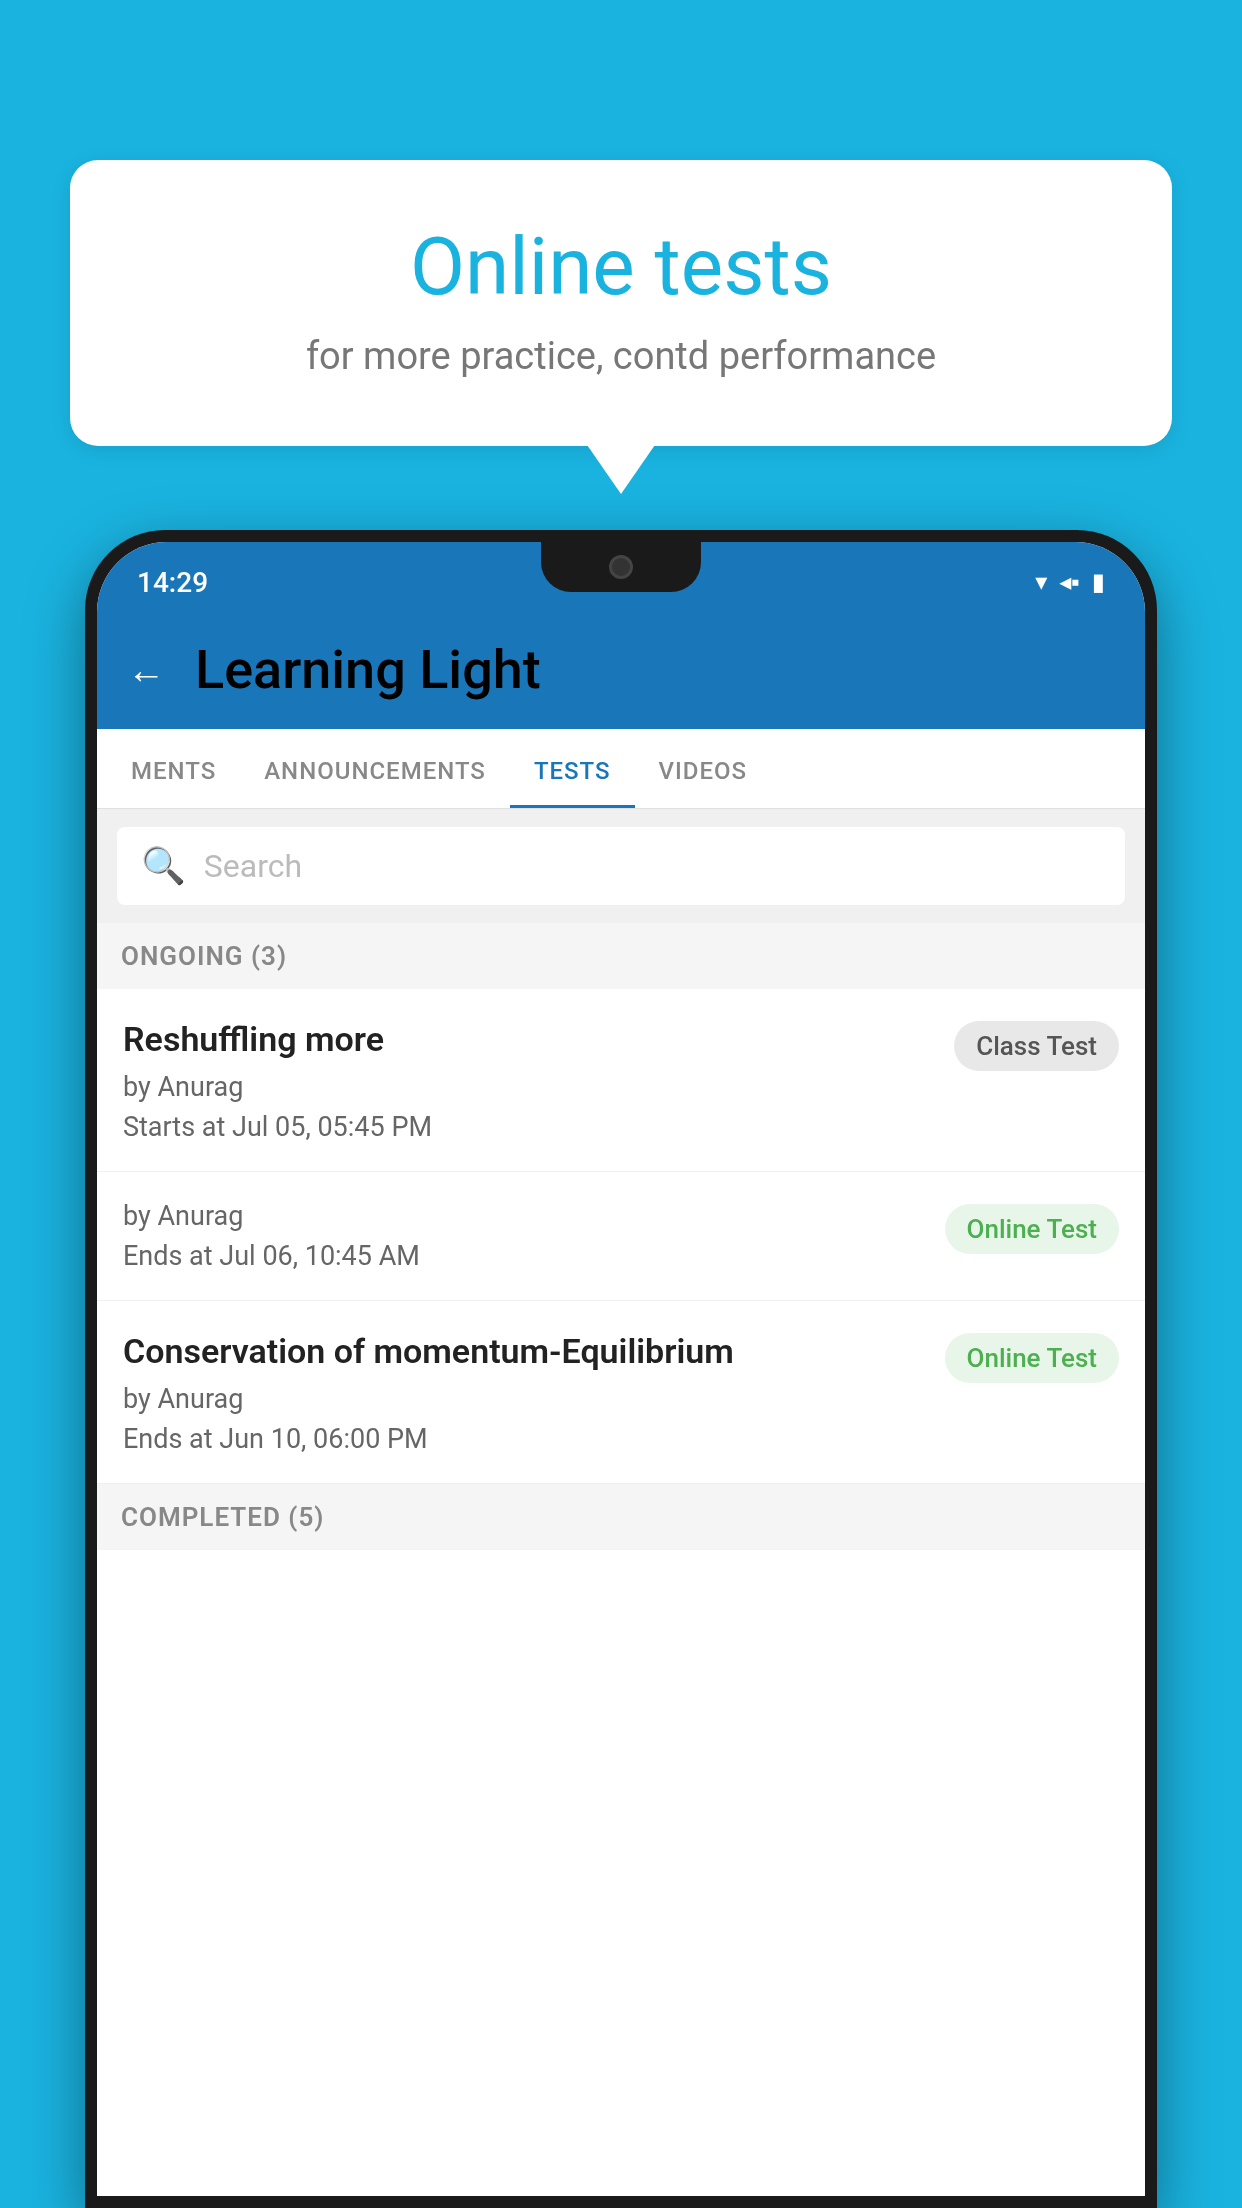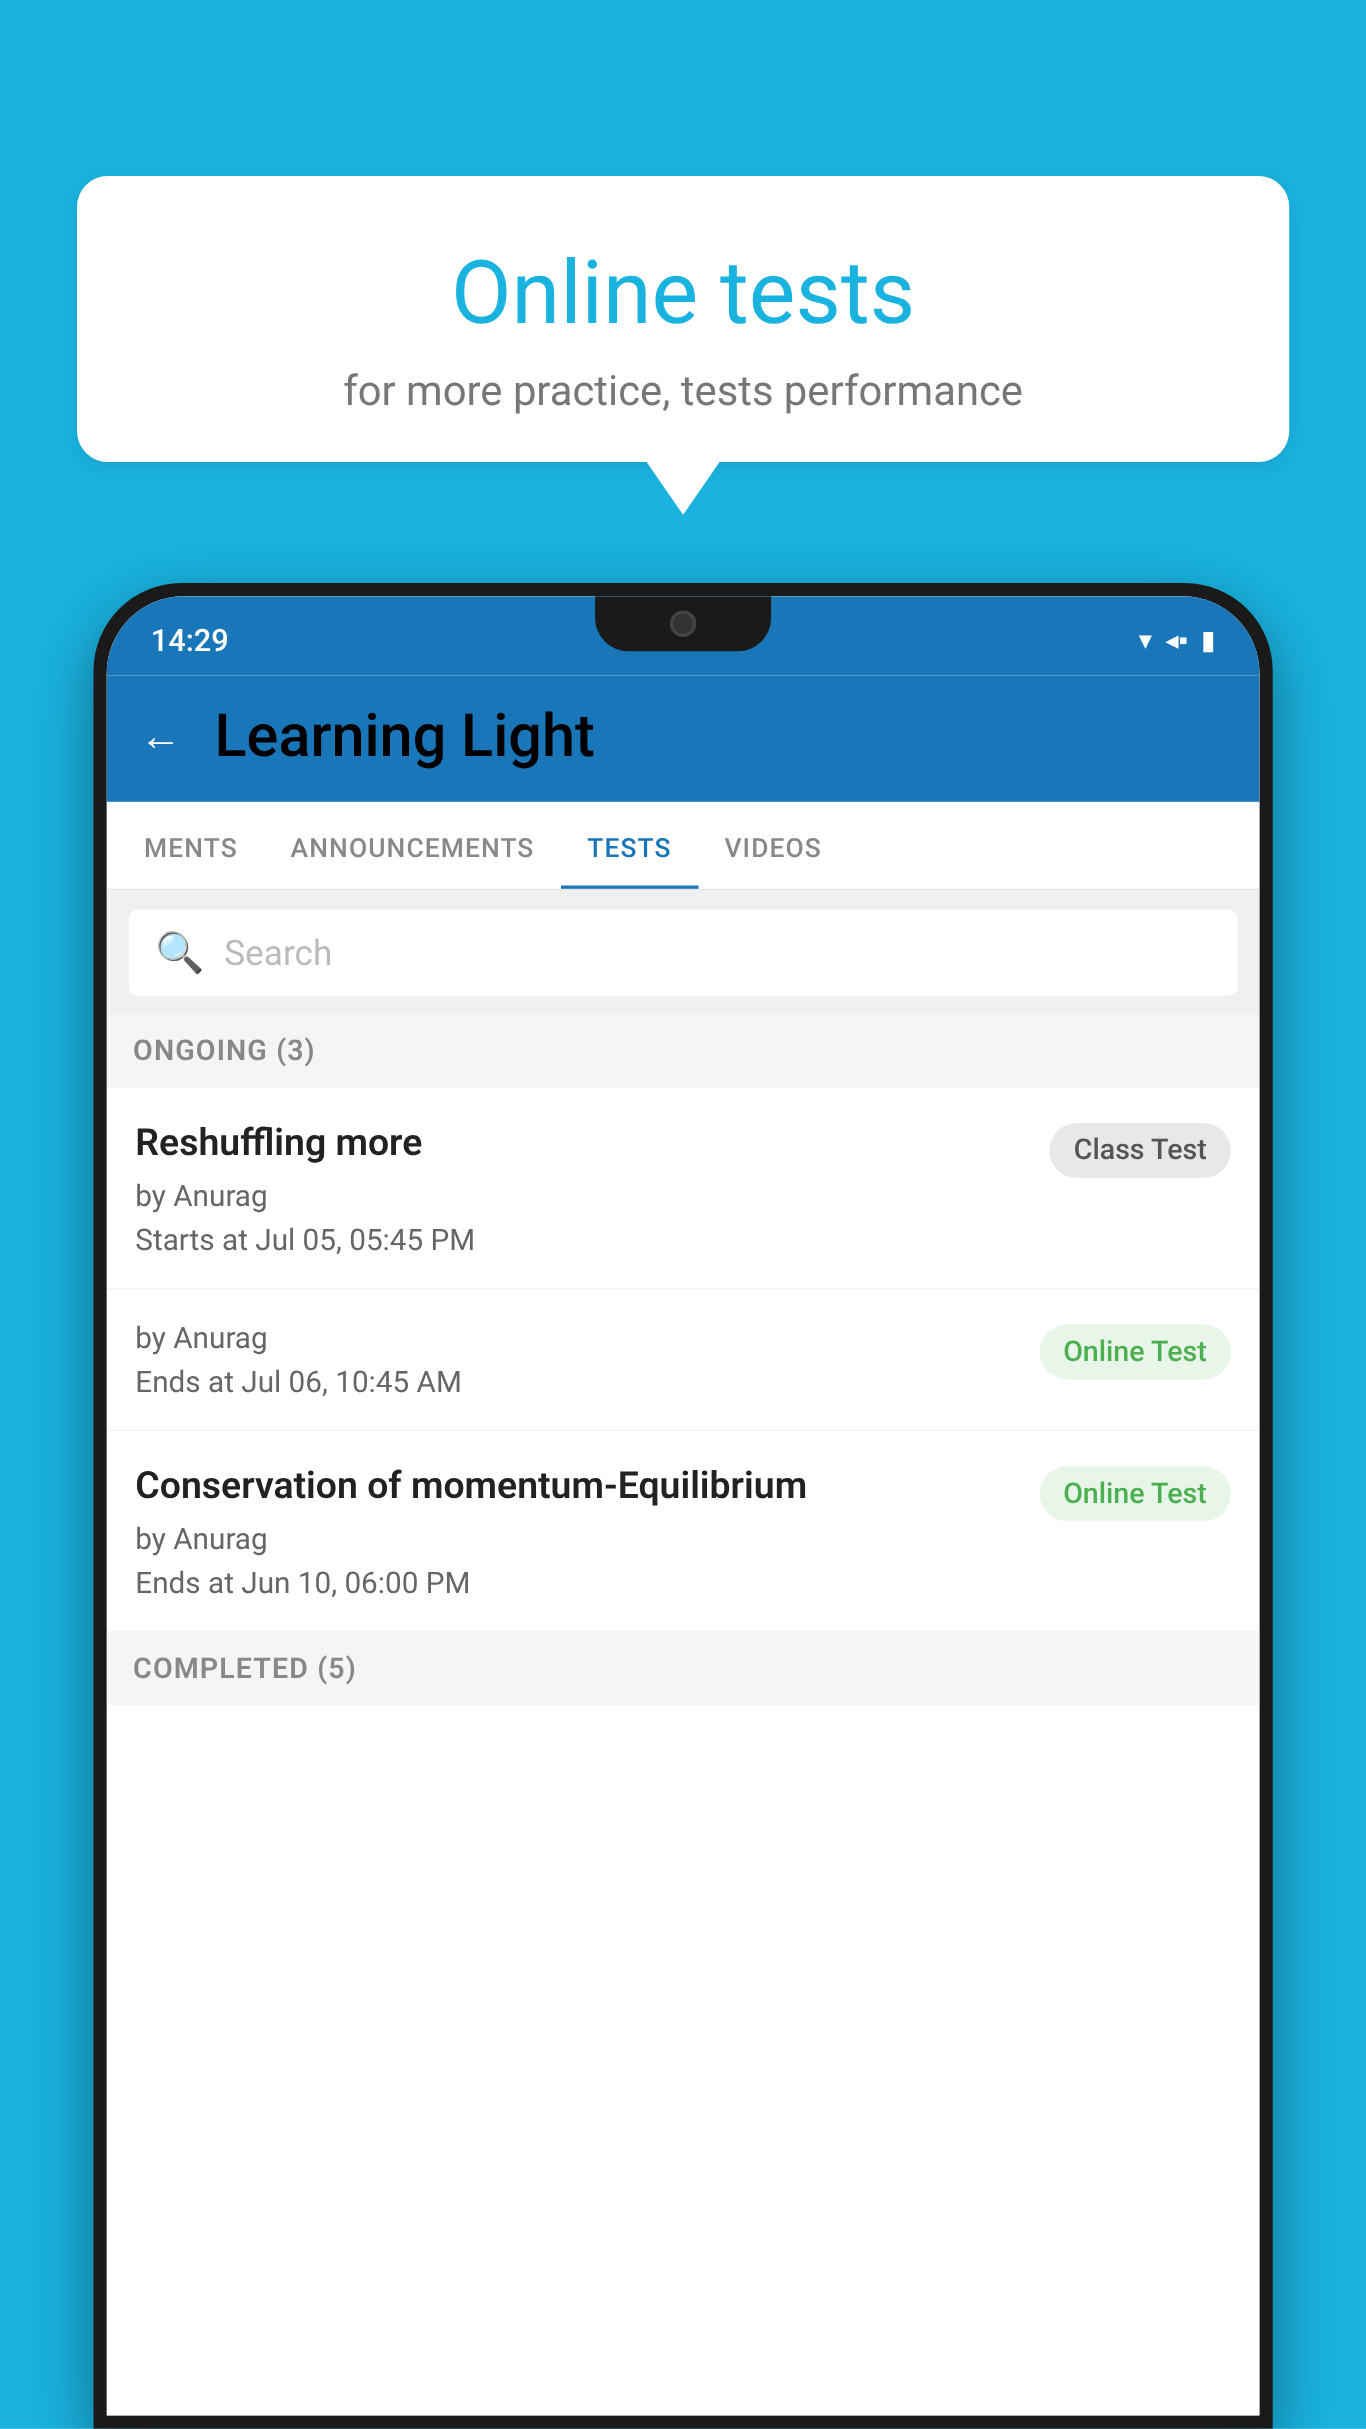--- a/index.html
+++ b/index.html
@@ -14,21 +14,21 @@
     }
 
     
     .speech-bubble {
       position: absolute;
       top: 160px;
       left: 70px;
       right: 70px;
       background: white;
       border-radius: 28px;
-      padding: 60px 50px 42px;
+      padding: 60px 50px 68px;
       text-align: center;
       box-shadow: 0 4px 20px rgba(0,0,0,0.1);
     }
 
     .speech-bubble::after {
       content: '';
       position: absolute;
       bottom: -48px;
       left: 50%;
       transform: translateX(-50%);
@@ -266,21 +266,21 @@
       background: #e8f5e9;
       color: #4caf50;
     }
 
   </style>
 </head>
 <body>
 
 <div class="speech-bubble">
   <div class="bubble-title">Online tests</div>
-  <div class="bubble-subtitle">for more practice, tests performance</div>
+  <div class="bubble-subtitle">for more practice, contd performance</div>
 </div>
 
 <div class="phone-frame">
   <div class="phone-inner">
 
     <div class="status-bar">
       <span class="status-time">14:29</span>
       <div class="notch">
         <div class="camera-dot"></div>
       </div>

